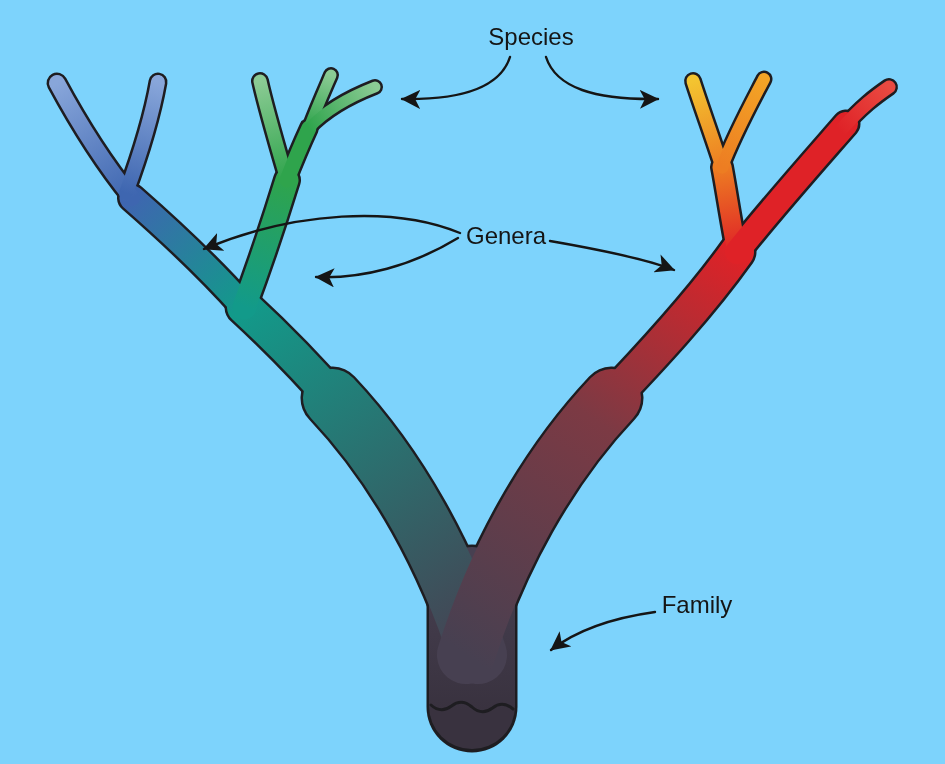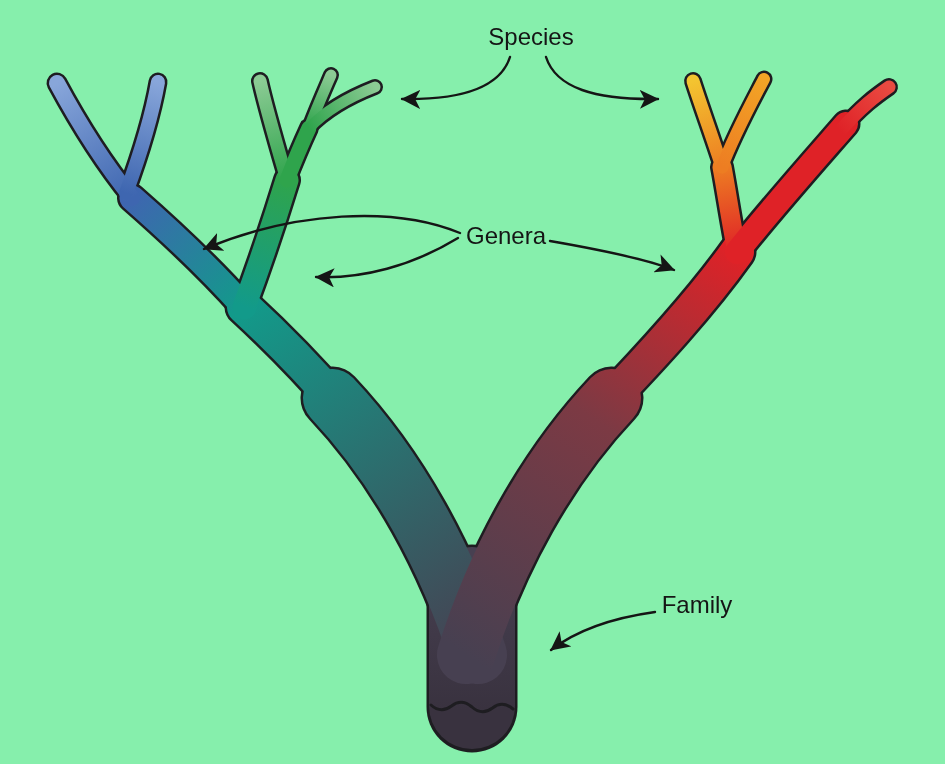--- a/index.html
+++ b/index.html
@@ -1,16 +1,16 @@
 <!DOCTYPE html>
 <html><head>
 <meta charset="utf-8">
 <style>
   html,body{margin:0;padding:0;background:#ffffff;}
-  .stage{position:relative;width:945px;height:764px;background:#86efac;overflow:hidden;}
+  .stage{position:relative;width:945px;height:764px;background:#7dd3fc;overflow:hidden;}
   svg{display:block;}
   .outline{fill:none;stroke:#1e1d21;stroke-linecap:round;stroke-linejoin:round;}
   .branch{fill:none;stroke-linecap:round;stroke-linejoin:round;}
   .arrow{fill:none;stroke:#151515;stroke-width:2.4;stroke-linecap:round;}
   .label{font-family:"Liberation Sans", sans-serif;font-size:24px;fill:#151515;}
   .squiggle{fill:none;stroke:#1e1d21;stroke-width:3;stroke-linecap:round;}
 </style>
 </head>
 <body>
 

